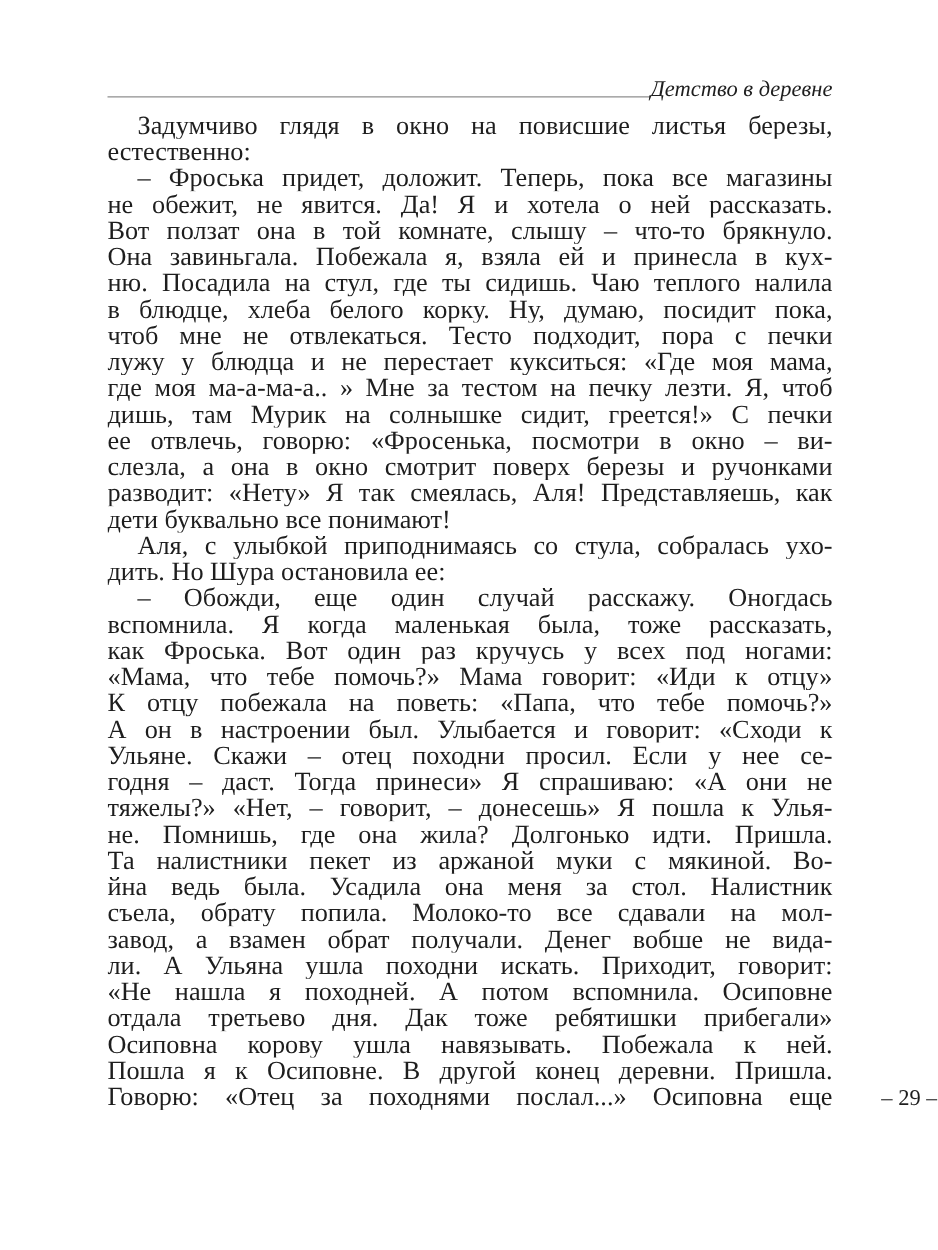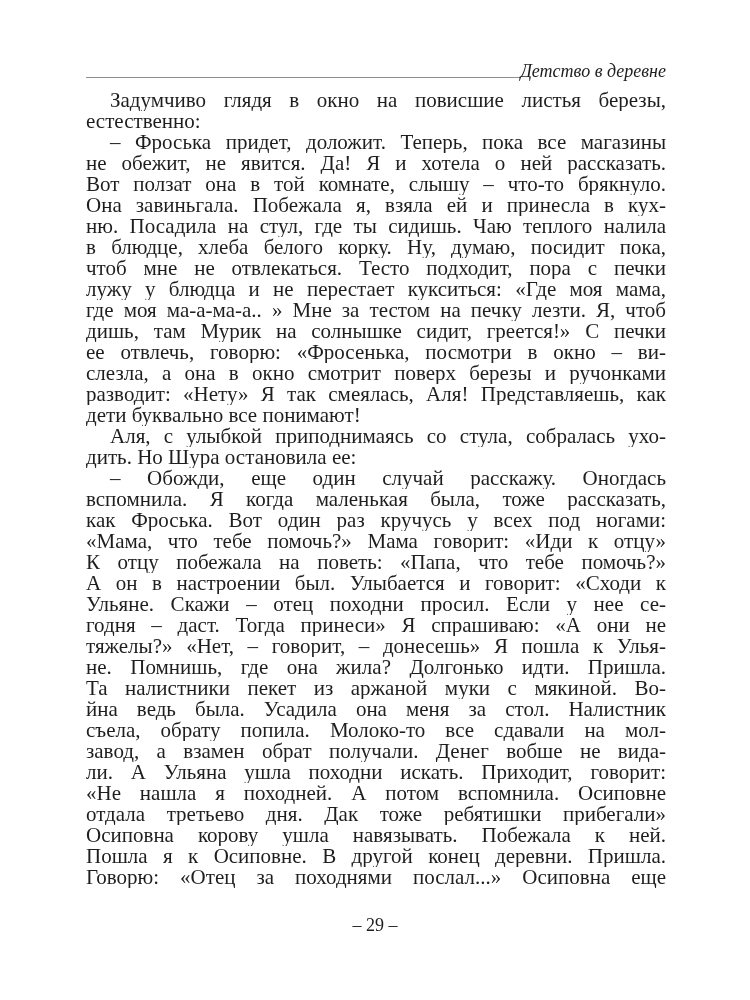--- a/index.html
+++ b/index.html
@@ -60,22 +60,22 @@
   .para .line:first-child {
     text-indent: 24px;
   }
   .line.para-end {
     text-align-last: left;
   }
   .page-footer {
     position: absolute;
     left: 0;
     width: 750px;
-    top: 914px;
-    text-align: center;
+    top: 867px;
+    text-align: right;
     font-size: 18px;
     line-height: 22px;
   }
 </style>
 </head>
 <body>
 
 <div class="page">
 
   <div class="running-header">

